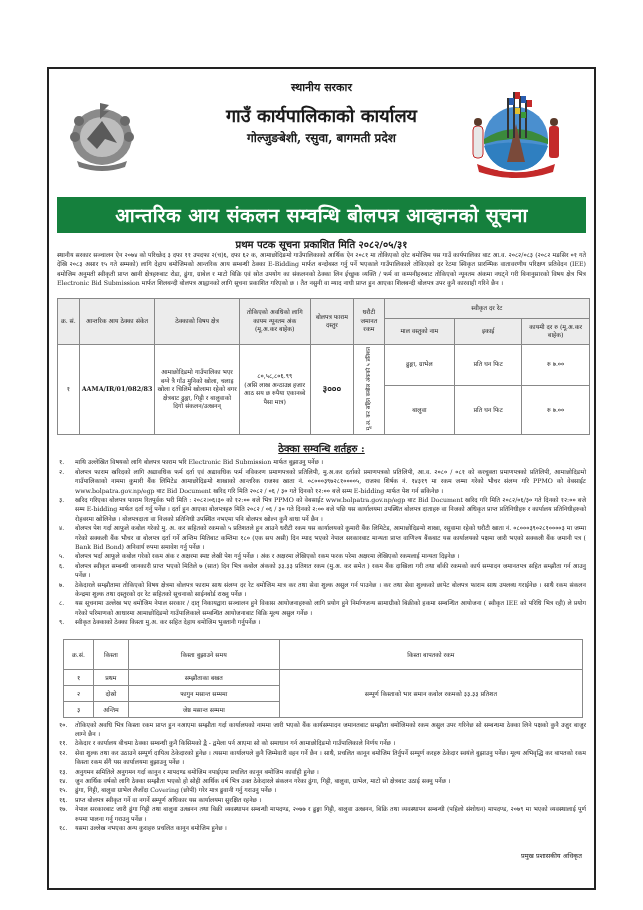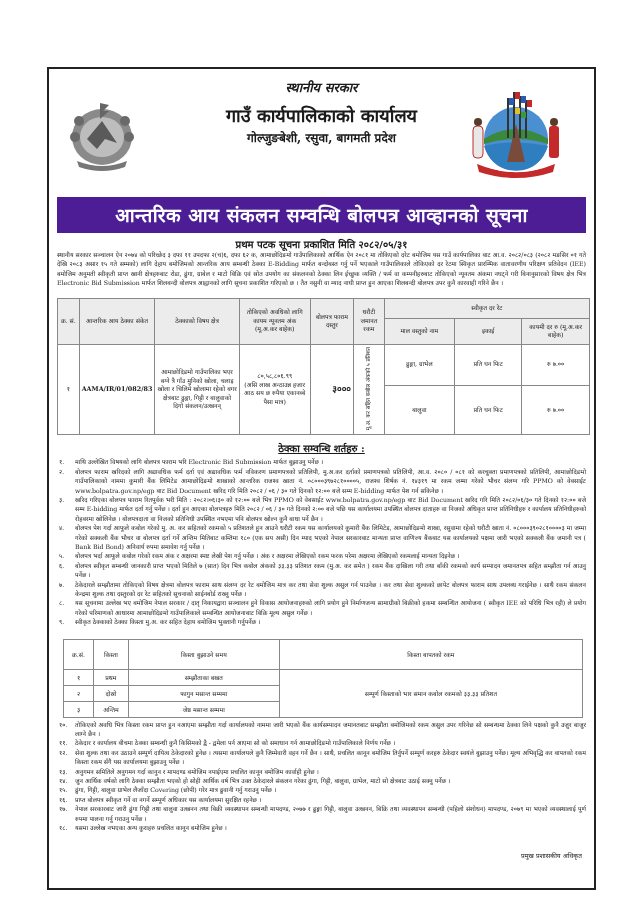--- a/index.html
+++ b/index.html
@@ -6,37 +6,37 @@
   html, body { width: 643px; height: 910px; background: #ffffff; overflow: hidden; }
   body { font-family: "DejaVu Serif", "Liberation Serif", serif; color: #1a1a1a; position: relative; }
   .frame {
     position: absolute; left: 47px; top: 67px; width: 549px; height: 823px;
     border: 2px solid #222; background: #fff;
   }
   .header { position: relative; height: 124px; }
   .emblem-left { position: absolute; left: 18px; top: 30px; width: 70px; height: 72px; }
   .emblem-right { position: absolute; left: 420px; top: 15px; width: 94px; height: 95px; }
   .h-lines { position: absolute; left: 0; right: 0; top: 12px; text-align: center; }
-  .h-sub { font-size: 13px; font-weight: bold; line-height: 14px; font-style: italic; }
+  .h-sub { font-size: 11px; font-weight: bold; line-height: 14px; }
   .h-main { font-size: 24px; font-weight: bold; line-height: 30px; letter-spacing: 0.5px; }
   .h-office { font-size: 18px; font-weight: bold; line-height: 26px; margin-top: 8px; }
   .h-addr { font-size: 12px; font-weight: bold; line-height: 18px; }
   .banner {
-    margin: 4px 8px 0 8px; height: 36px; background: #4c1d95; color: #fff;
+    margin: 4px 8px 0 8px; height: 36px; background: #15803d; color: #fff;
     display: flex; align-items: center; justify-content: center;
     font-size: 19px; font-weight: bold; letter-spacing: 0.5px;
   }
   .pubdate { text-align: center; font-size: 10px; font-weight: bold; margin-top: 4px; height: 10px; }
   .intro { font-size: 6.2px; line-height: 9.4px; margin: 3px 8px 0 8px; text-align: justify; }
   table { border-collapse: collapse; }
   .t1 { margin: 10px 8px 0 8px; width: 533px; font-size: 6.2px; border-radius: 30px; }
   .t1 th, .t1 td { border: 1px solid #888; text-align: center; vertical-align: middle; padding: 2px 2px; line-height: 8.5px; }
   .t1 th { background: #ececec; font-weight: normal; }
   .t1 .code { font-weight: bold; font-size: 6.4px; }
-  .t1 .fee { font-size: 9px; font-weight: bold; text-align: right; }
+  .t1 .fee { font-size: 9px; font-weight: bold; }
   .vert { writing-mode: vertical-rl; transform: rotate(180deg); font-size: 5.5px; line-height: 7px; display: inline-block; }
   .conds-title { text-align: center; font-size: 10px; font-weight: bold; text-decoration: underline; margin-top: 6px; height: 14px; }
   ol.conds { list-style: none; margin: 2px 8px 0 8px; font-size: 6.2px; line-height: 9.4px; }
   ol.conds li { display: flex; text-align: justify; }
   ol.conds li .n { width: 18px; flex: 0 0 18px; padding-left: 2px; }
   ol.conds li .tx { flex: 1; }
   .t2 { margin: 12px 0 0 14px; width: 520px; font-size: 6.2px; }
   .t2 th, .t2 td { border: 1px solid #888; text-align: center; vertical-align: middle; padding: 0 2px; }
   .t2 th { height: 30px; font-weight: normal; }
   .t2 td { height: 16px; }

